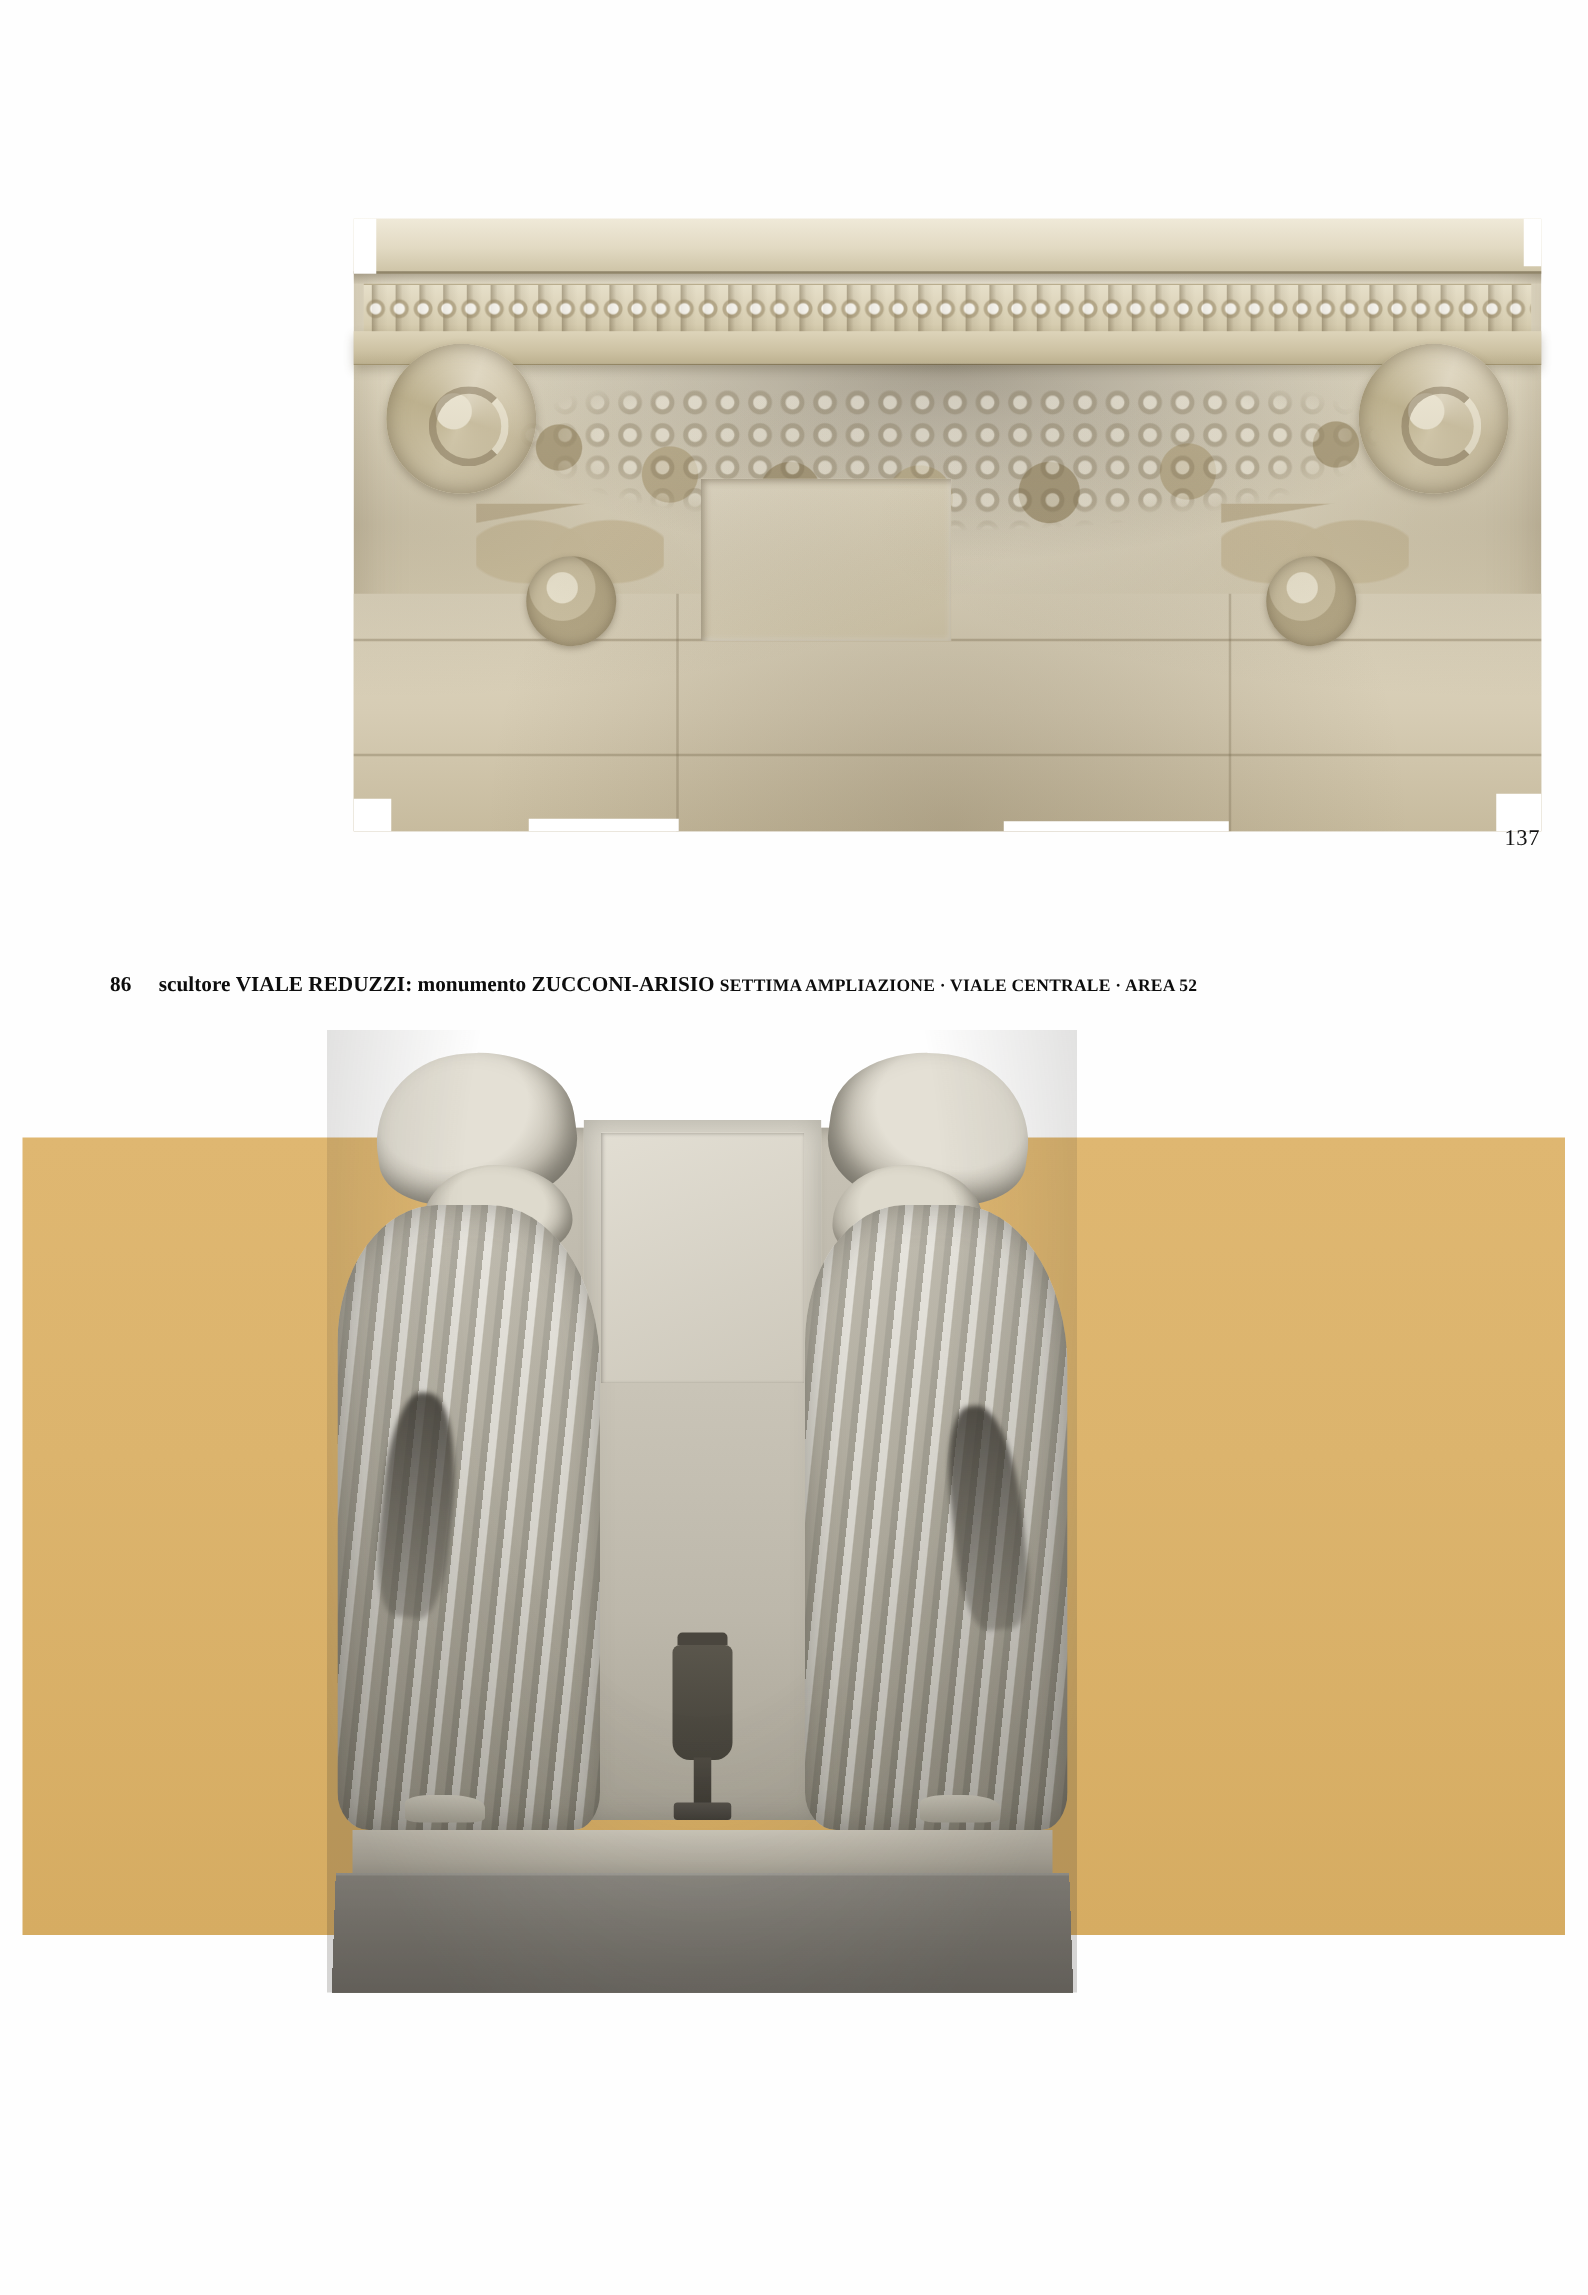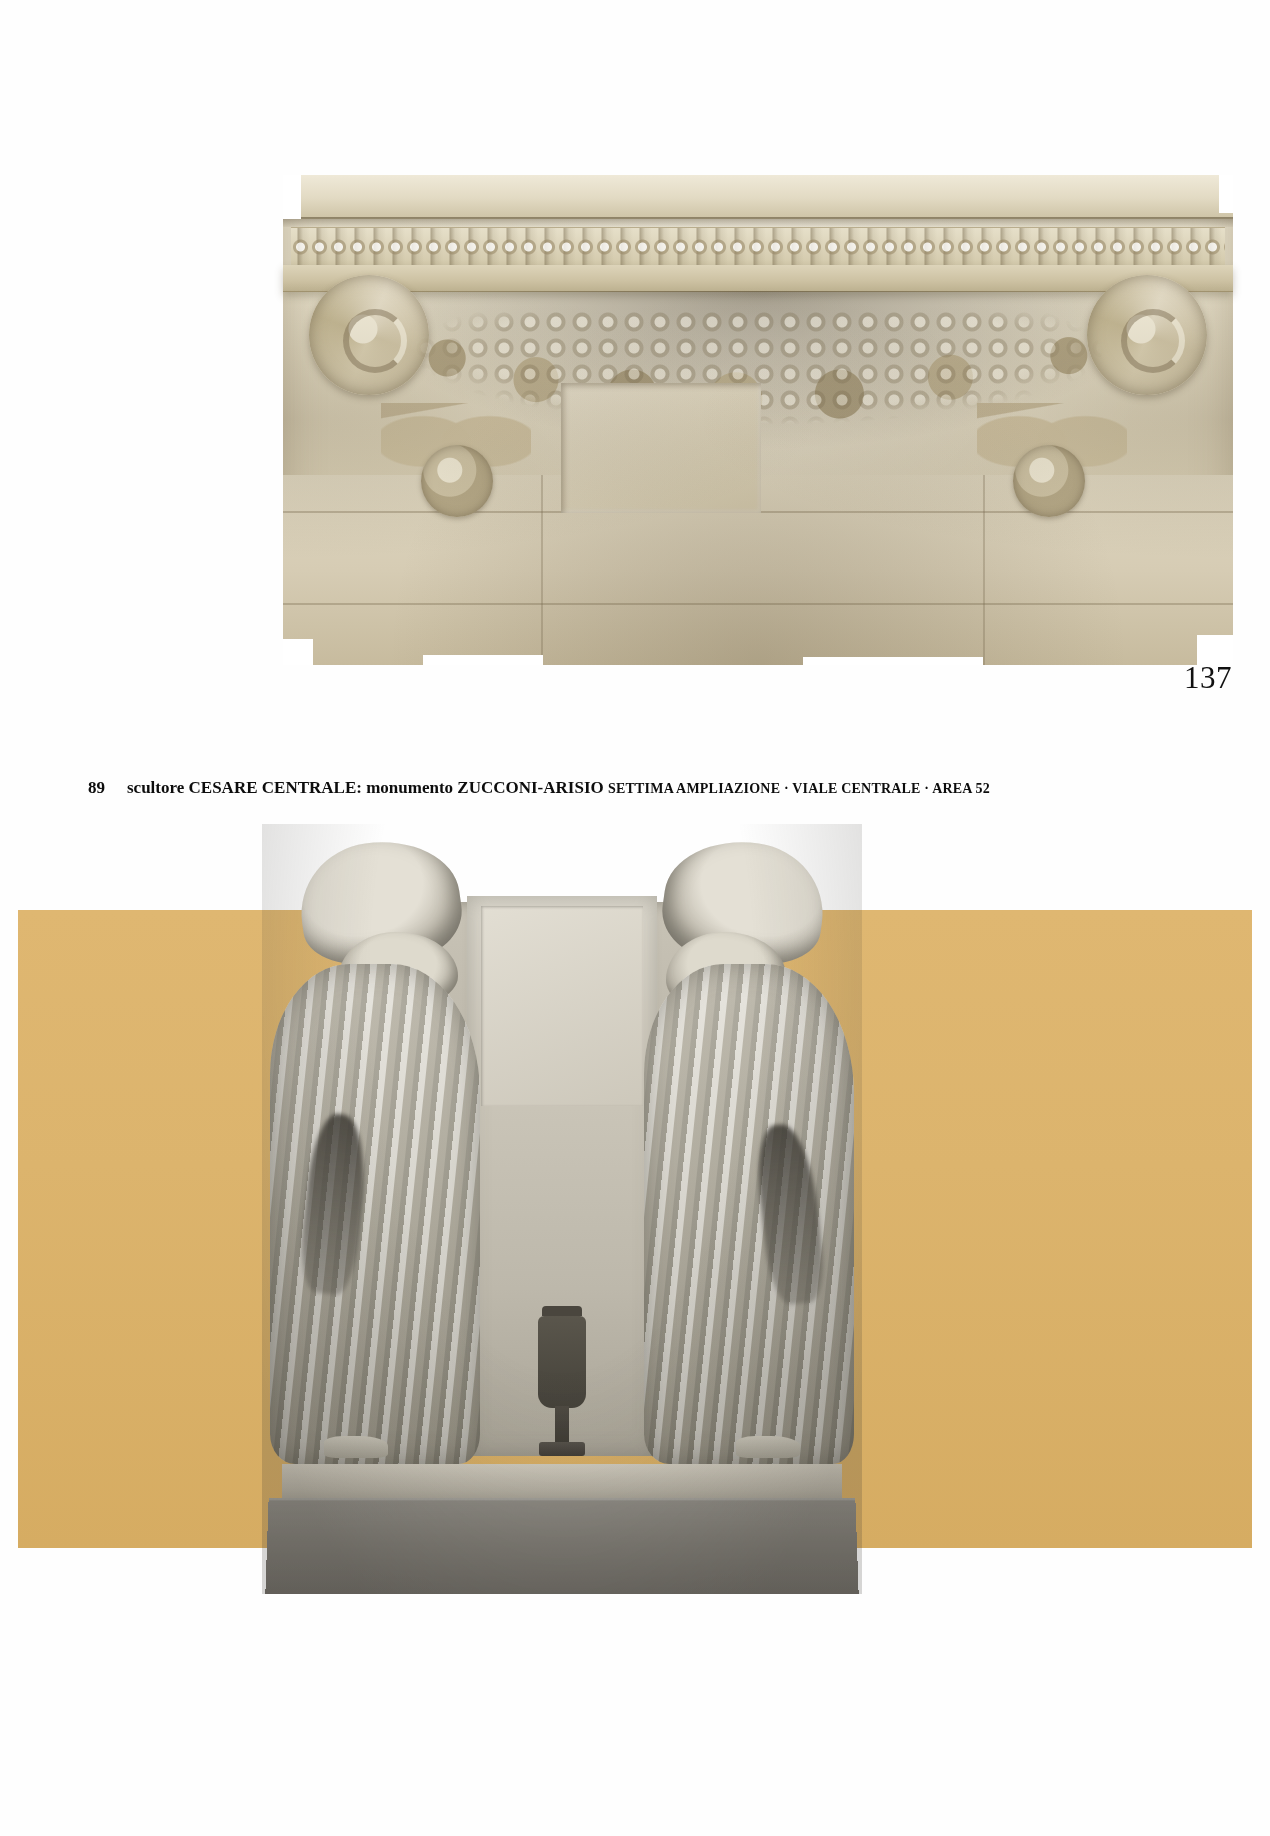--- a/index.html
+++ b/index.html
@@ -199,21 +199,21 @@
   .chip {
     position: absolute;
     background: #ffffff;
   }
 
   
   .page-number {
     position: absolute;
     right: 38px;
     top: 660px;
-    font-size: 31px;
+    font-size: 18px;
     color: #111;
     font-family: "Liberation Serif", serif;
     letter-spacing: 0.5px;
   }
 
   
   .caption {
     position: absolute;
     left: 88px;
     top: 778px;
@@ -420,21 +420,21 @@
       <div class="chip" style="left:0;bottom:0;width:30px;height:26px;"></div>
       <div class="chip" style="right:0;bottom:0;width:36px;height:30px;"></div>
       <div class="chip" style="left:140px;bottom:0;width:120px;height:10px;"></div>
       <div class="chip" style="left:520px;bottom:0;width:180px;height:8px;"></div>
     </div>
   </div>
 
   <div class="page-number">137</div>
 
   <div class="caption">
-    <span class="num">89</span><span class="lead">scultore</span><span class="lead">&nbsp;</span><span class="lead">CESARE CENTRALE</span><span class="lead">:</span><span class="lead">&nbsp;</span><span class="lead">monumento</span><span class="lead">&nbsp;</span><span class="lead">ZUCCONI-ARISIO</span><span>&nbsp;</span><span class="small">SETTIMA AMPLIAZIONE · VIALE CENTRALE · AREA 52</span>
+    <span class="num">86</span><span class="lead">scultore</span><span class="lead">&nbsp;</span><span class="lead">VIALE REDUZZI</span><span class="lead">:</span><span class="lead">&nbsp;</span><span class="lead">monumento</span><span class="lead">&nbsp;</span><span class="lead">ZUCCONI-ARISIO</span><span>&nbsp;</span><span class="small">SETTIMA AMPLIAZIONE · VIALE CENTRALE · AREA 52</span>
   </div>
 
   <div class="plate-bottom">
     <div class="ochre"></div>
 
     <div class="monument">
 
       <div class="slab left">
         <div class="dark"></div>
       </div>

